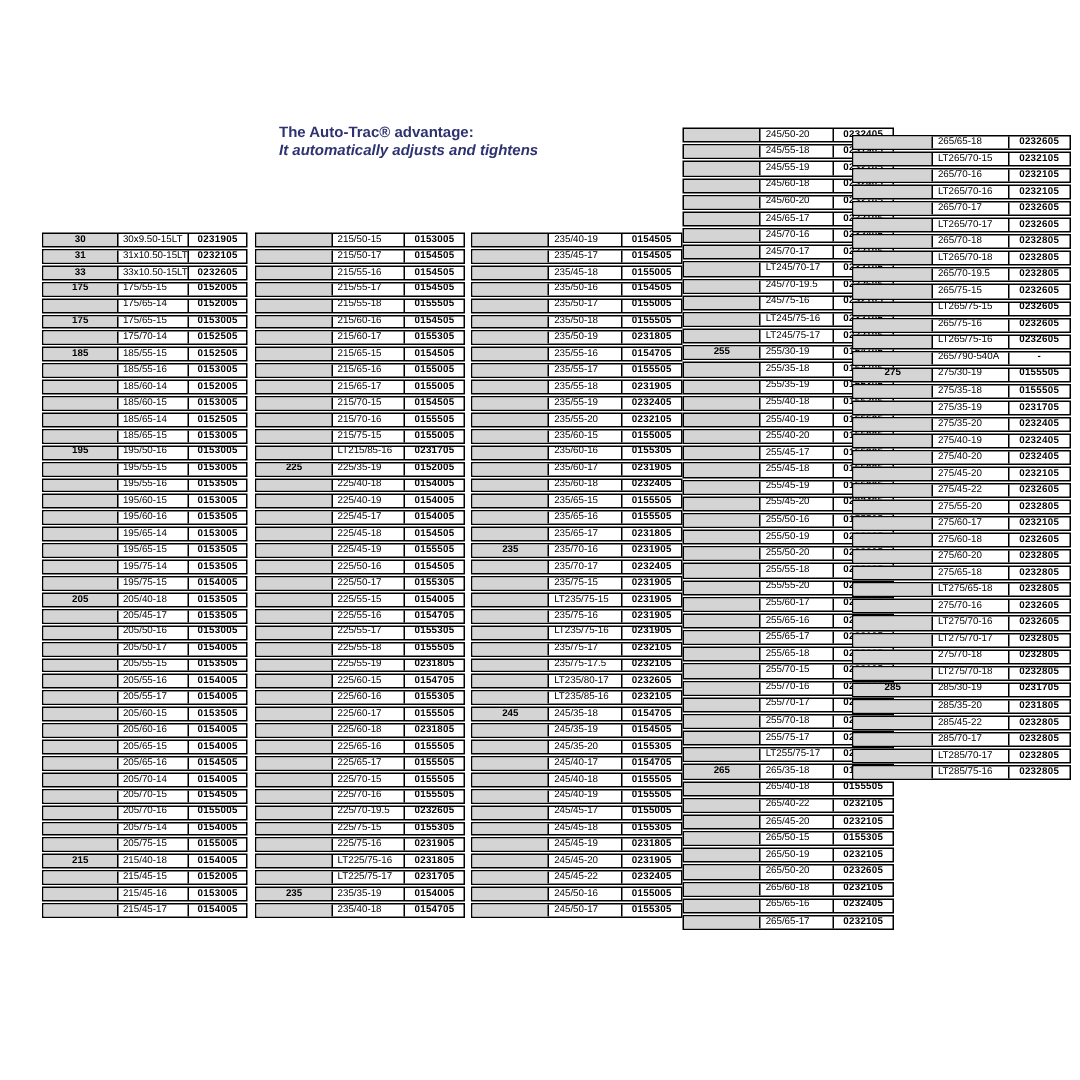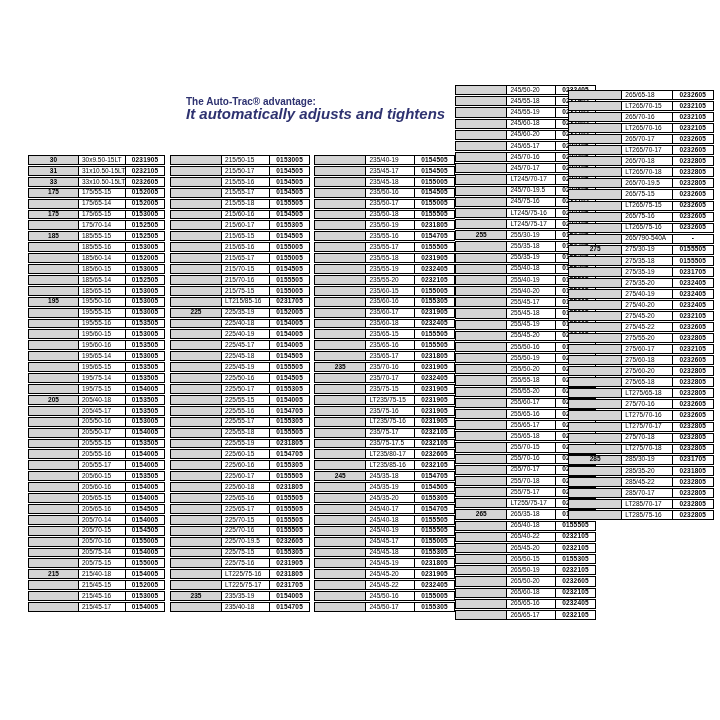--- a/index.html
+++ b/index.html
@@ -1,23 +1,23 @@
 <!DOCTYPE html>
 <html><head>
 <meta charset="utf-8">
 <style>
   html,body{margin:0;padding:0;}
   body{
     width:720px;height:720px;position:relative;background:#ffffff;
     font-family:"Liberation Sans",sans-serif;overflow:hidden;
   }
   
-  .advantage{position:absolute;left:186px;top:96px;color:#2e3270;}
+  .advantage{position:absolute;left:186px;top:83px;color:#2e3270;}
   .advantage .l1{font-weight:bold;font-size:10px;line-height:12px;}
-  .advantage .l2,.advantage .l3{font-weight:bold;font-style:italic;font-size:15px;line-height:12px;}
+  .advantage .l2,.advantage .l3{font-weight:bold;font-style:italic;font-size:10px;line-height:12px;}
 
   
   .tablecol{position:absolute;display:grid;grid-auto-rows:1fr;row-gap:1px;}
   #col1{left:28px;top:155px;width:137px;height:457px;}
   #col2{left:170px;top:155px;width:140px;height:457px;}
   #col3{left:314px;top:155px;width:141px;height:457px;}
   #col4{left:455px;top:85px;width:141px;height:535px;}
   #col5{left:568px;top:90px;width:146px;height:430px;}
 
   .trow{

